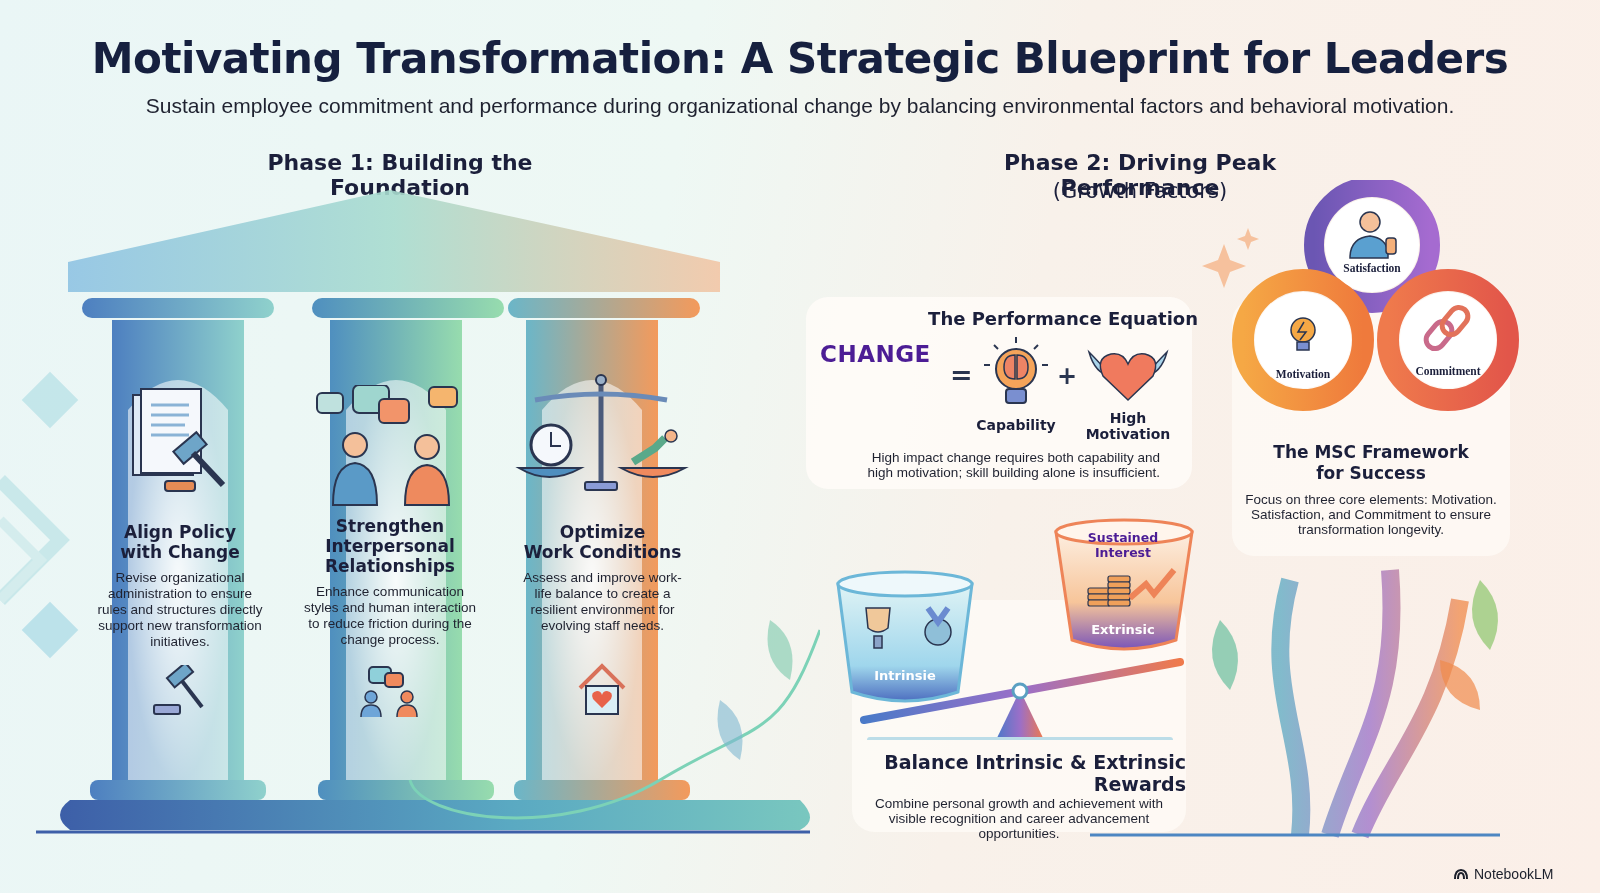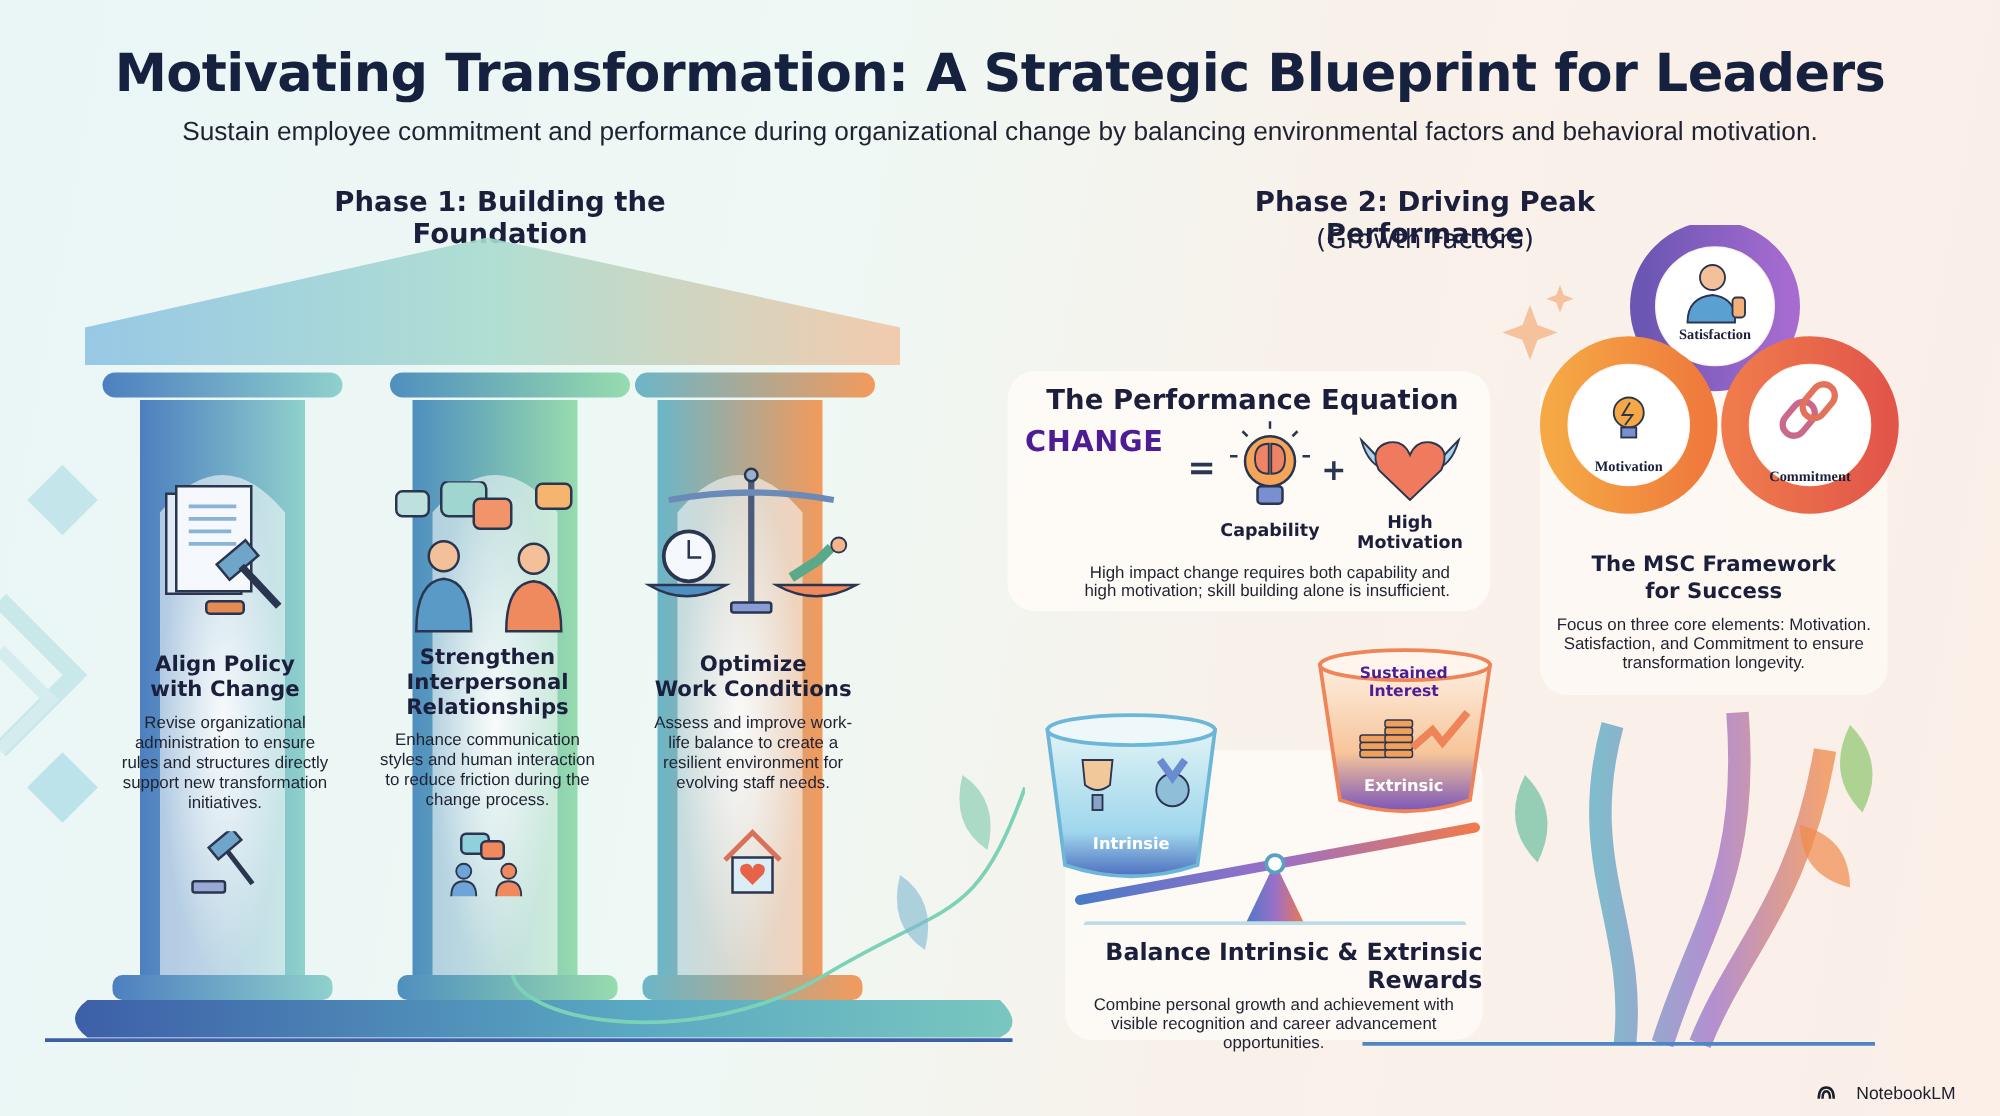--- a/index.html
+++ b/index.html
@@ -173,21 +173,21 @@
       </linearGradient>
   </defs>
   <path d="M240 295 C 250 200, 200 150, 230 40 M270 295 C 300 200, 340 160, 330 30 M300 295 C 330 220, 380 180, 400 60" stroke="url(#tree)" stroke-width="18" fill="none" opacity="0.75"></path>
   <path d="M160 80 Q 190 110 170 150 Q 140 120 160 80 Z" fill="#7cc6a8" opacity="0.8"></path>
   <path d="M420 40 Q 450 70 430 110 Q 400 80 420 40 Z" fill="#9acb7a" opacity="0.8"></path>
   <path d="M380 120 Q 420 130 420 170 Q 380 160 380 120 Z" fill="#f08a4b" opacity="0.7"></path>
   <line x1="30" y1="295" x2="440" y2="295" stroke="#4d86c2" stroke-width="3"></line>
 </svg>
 
 <div class="abs card" style="left:806px;top:297px;width:386px;height:192px"></div>
-<div class="abs" style="left:806px;top:308px;width:392px;text-align:center;font-family:'DejaVu Sans',sans-serif;font-weight:bold;font-size:22px">The Performance Equation</div>
+<div class="abs" style="left:806px;top:308px;width:392px;text-align:right;font-family:'DejaVu Sans',sans-serif;font-weight:bold;font-size:18px">The Performance Equation</div>
 <div class="abs" style="left:820px;top:341px;font-family:'DejaVu Sans',sans-serif;font-weight:bold;font-size:23px;color:#4c1d95;letter-spacing:0.5px">CHANGE</div>
 <div class="abs" style="left:950px;top:359px;font-family:'DejaVu Sans',sans-serif;font-weight:bold;font-size:27px;color:#2a3550">=</div>
 <svg class="abs" style="left:980px;top:335px" width="72" height="78">
   <g stroke="#2a3550" stroke-width="2">
       <line x1="36" y1="2" x2="36" y2="8"></line>
       <line x1="14" y1="10" x2="18" y2="14"></line>
       <line x1="58" y1="10" x2="54" y2="14"></line>
       <line x1="4" y1="30" x2="10" y2="30"></line>
       <line x1="62" y1="30" x2="68" y2="30"></line>
     </g>
@@ -238,21 +238,21 @@
   <rect x="97" y="162" width="12" height="8" fill="#7a8fd0" stroke="#2a3550" stroke-width="1.5"></rect>
 
   <rect x="230" y="140" width="18" height="30" rx="9" transform="rotate(40 239 155)" fill="none" stroke="#c96a8a" stroke-width="5"></rect>
   <rect x="246" y="126" width="18" height="30" rx="9" transform="rotate(40 255 141)" fill="none" stroke="#e2725a" stroke-width="5"></rect>
 
   <path d="M24 64 L30 80 L46 86 L30 92 L24 108 L18 92 L2 86 L18 80 Z" fill="#f5b58a" opacity="0.8"></path>
   <path d="M48 48 L51 56 L59 59 L51 62 L48 70 L45 62 L37 59 L45 56 Z" fill="#f5b58a" opacity="0.8"></path>
 </svg>
 <div class="abs ring-lbl" style="left:1322px;top:262px;width:100px">Satisfaction</div>
 <div class="abs ring-lbl" style="left:1253px;top:368px;width:100px">Motivation</div>
-<div class="abs ring-lbl" style="left:1398px;top:376px;width:100px">Commitment</div>
+<div class="abs ring-lbl" style="left:1398px;top:365px;width:100px">Commitment</div>
 <div class="abs" style="left:1240px;top:442px;width:262px;text-align:center;font-family:'DejaVu Sans',sans-serif;font-weight:bold;font-size:17px;line-height:21px"><span>The MSC Framework</span><br><span>for Success</span></div>
 <div class="abs" style="left:1244px;top:492px;width:254px;text-align:center;font-size:13.5px;line-height:15px;color:#1f2230">Focus on three core elements: Motivation. Satisfaction, and Commitment to ensure transformation longevity.</div>
 
 <div class="abs card" style="left:852px;top:600px;width:334px;height:232px;opacity:0.85"></div>
 <svg class="abs" style="left:830px;top:510px" width="380" height="230">
   <defs>
     <linearGradient id="beam" x1="0" x2="1">
         <stop offset="0" stop-color="#4a7ac8"></stop>
         <stop offset="0.5" stop-color="#9b6fc8"></stop>
         <stop offset="1" stop-color="#ef7a4c"></stop>
@@ -294,18 +294,18 @@
   <line x1="34" y1="210" x2="350" y2="152" stroke="url(#beam)" stroke-width="8" stroke-linecap="round"></line>
   <circle cx="190" cy="181" r="7" fill="#fff" stroke="#5aa0c2" stroke-width="3"></circle>
   <line x1="40" y1="230" x2="340" y2="230" stroke="#bcdde8" stroke-width="6" stroke-linecap="round"></line>
 </svg>
 <div class="abs" style="left:860px;top:668px;width:90px;text-align:center;font-family:'DejaVu Sans',sans-serif;font-weight:bold;font-size:13px;color:#fff">Intrinsie</div>
 <div class="abs" style="left:1078px;top:622px;width:90px;text-align:center;font-family:'DejaVu Sans',sans-serif;font-weight:bold;font-size:13px;color:#fff">Extrinsic</div>
 <div class="abs" style="left:1078px;top:530px;width:90px;text-align:center;font-family:'DejaVu Sans',sans-serif;font-weight:bold;font-size:12.5px;line-height:15px;color:#4c1d95"><span>Sustained</span><br><span>Interest</span></div>
 <div class="abs" style="left:852px;top:751px;width:334px;text-align:right;font-family:'DejaVu Sans',sans-serif;font-weight:bold;font-size:19px">Balance Intrinsic &amp; Extrinsic Rewards</div>
 <div class="abs" style="left:872px;top:796px;width:294px;text-align:center;font-size:13.5px;line-height:15px;color:#1f2230">Combine personal growth and achievement with visible recognition and career advancement opportunities.</div>
 
-<div class="abs" style="left:1453px;top:866px;display:flex;align-items:center;gap:16px">
+<div class="abs" style="left:1453px;top:866px;display:flex;align-items:center;gap:5px">
   <svg width="16" height="12">
       <path d="M2 11 Q2 2 8 2 Q14 2 14 11 M5 11 Q5 5 8 5 Q11 5 11 11" stroke="#1b1f2b" stroke-width="2" fill="none"></path>
     </svg>
   <span style="font-size:14px;color:#1b1f2b">NotebookLM</span>
 </div>
 
 </body></html>

